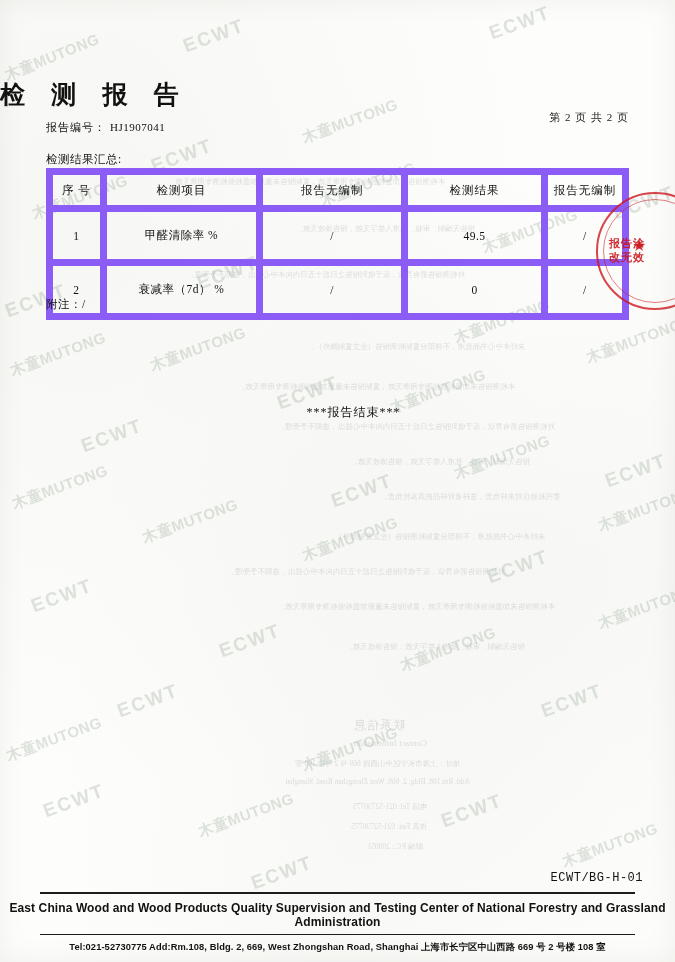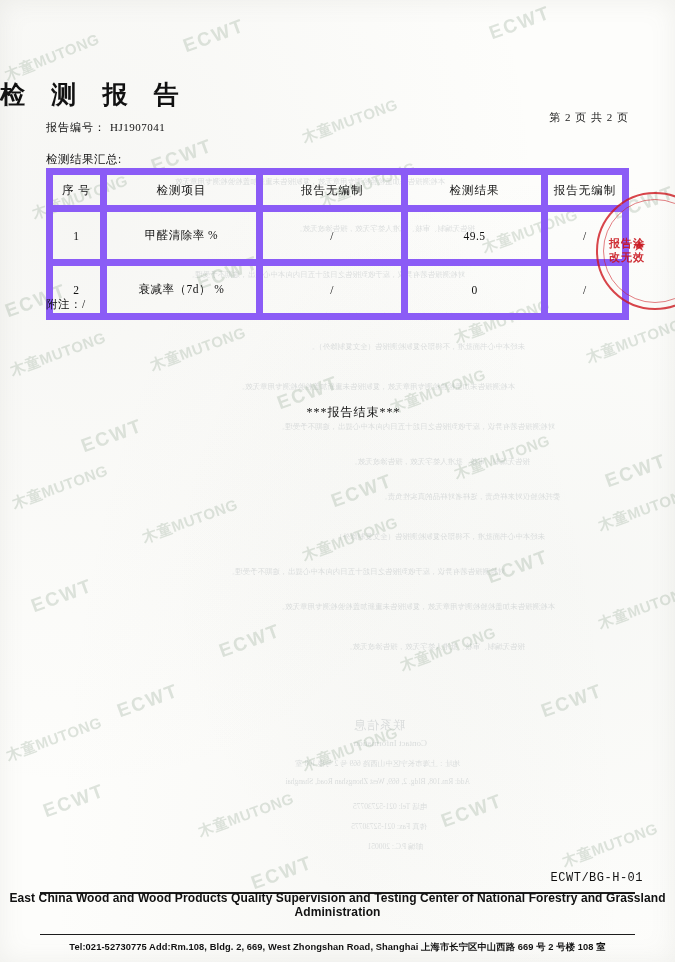--- a/index.html
+++ b/index.html
@@ -255,21 +255,21 @@
     bottom: 27px;
     left: 40px;
     width: 595px;
     height: 1px;
     background: #1d1d1d;
   }
   #footer-addr {
     font-size: 9.3px;
     font-weight: bold;
     letter-spacing: 0.1px;
-    margin-top: 22px;
+    margin-top: 12px;
   }
 
   
   #edge-shade {
     position: absolute;
     inset: 0;
     pointer-events: none;
     box-shadow: inset 0 0 26px rgba(120,120,110,0.10);
   }
 </style>

